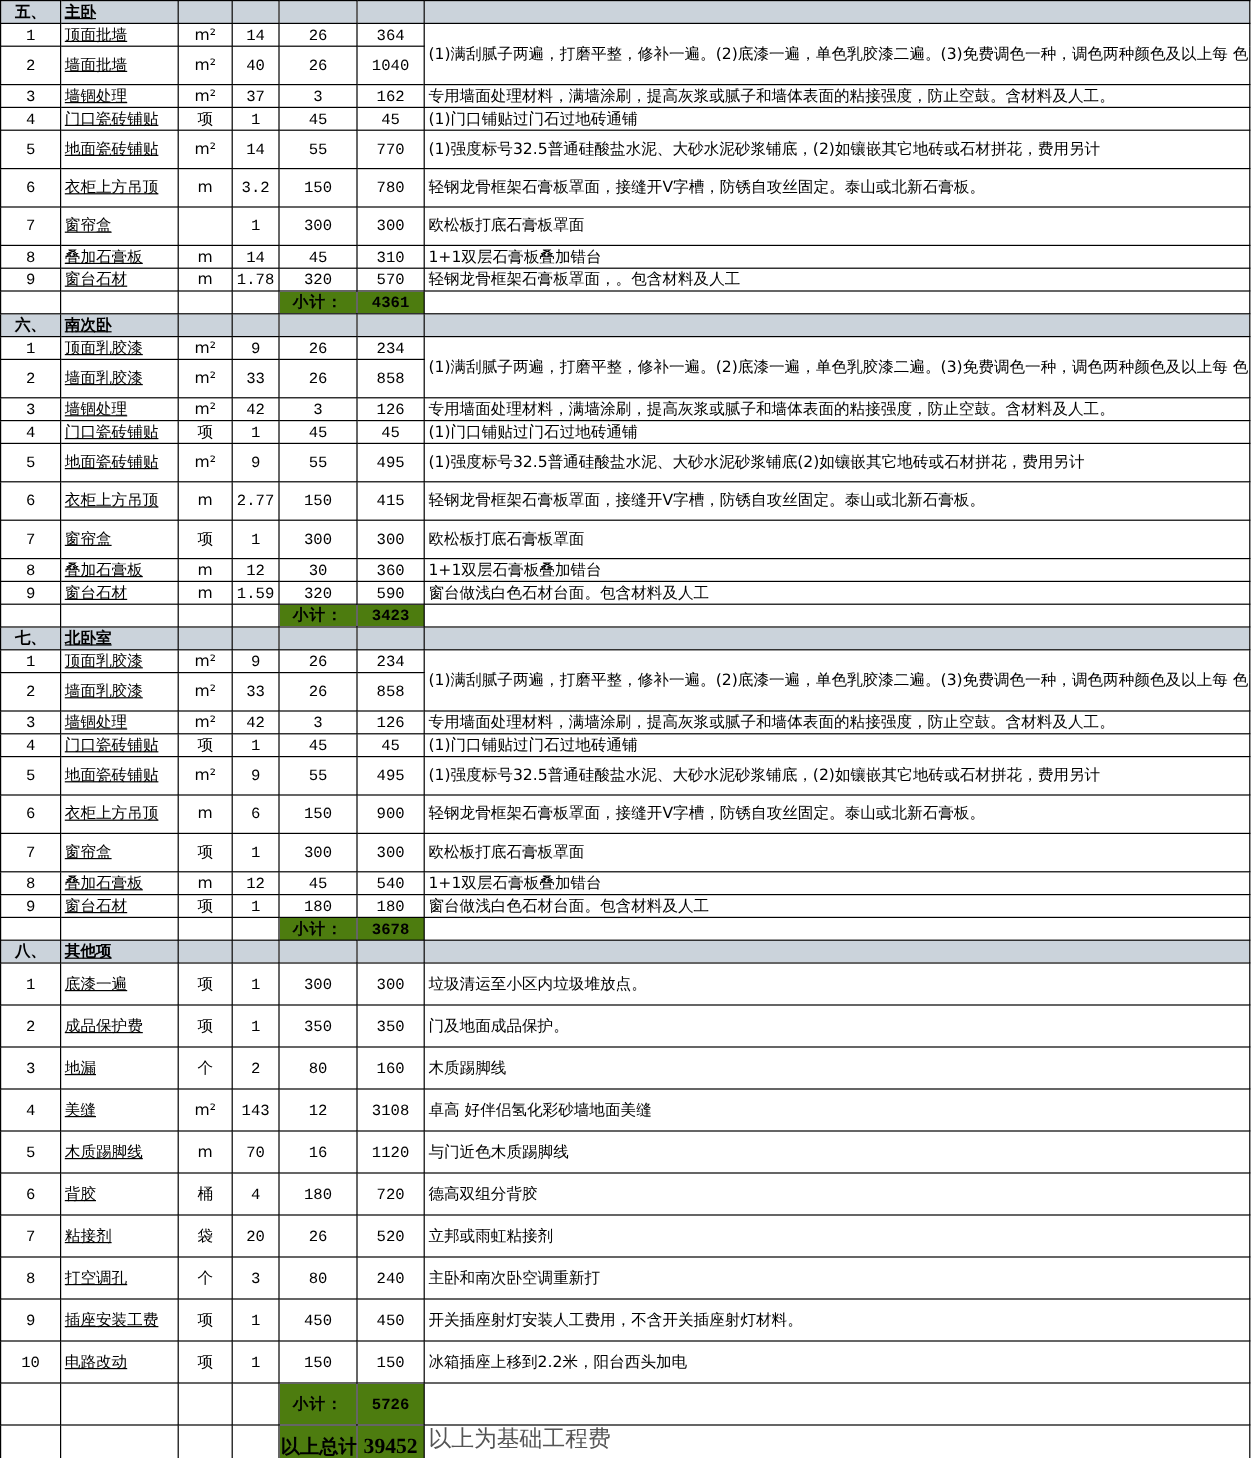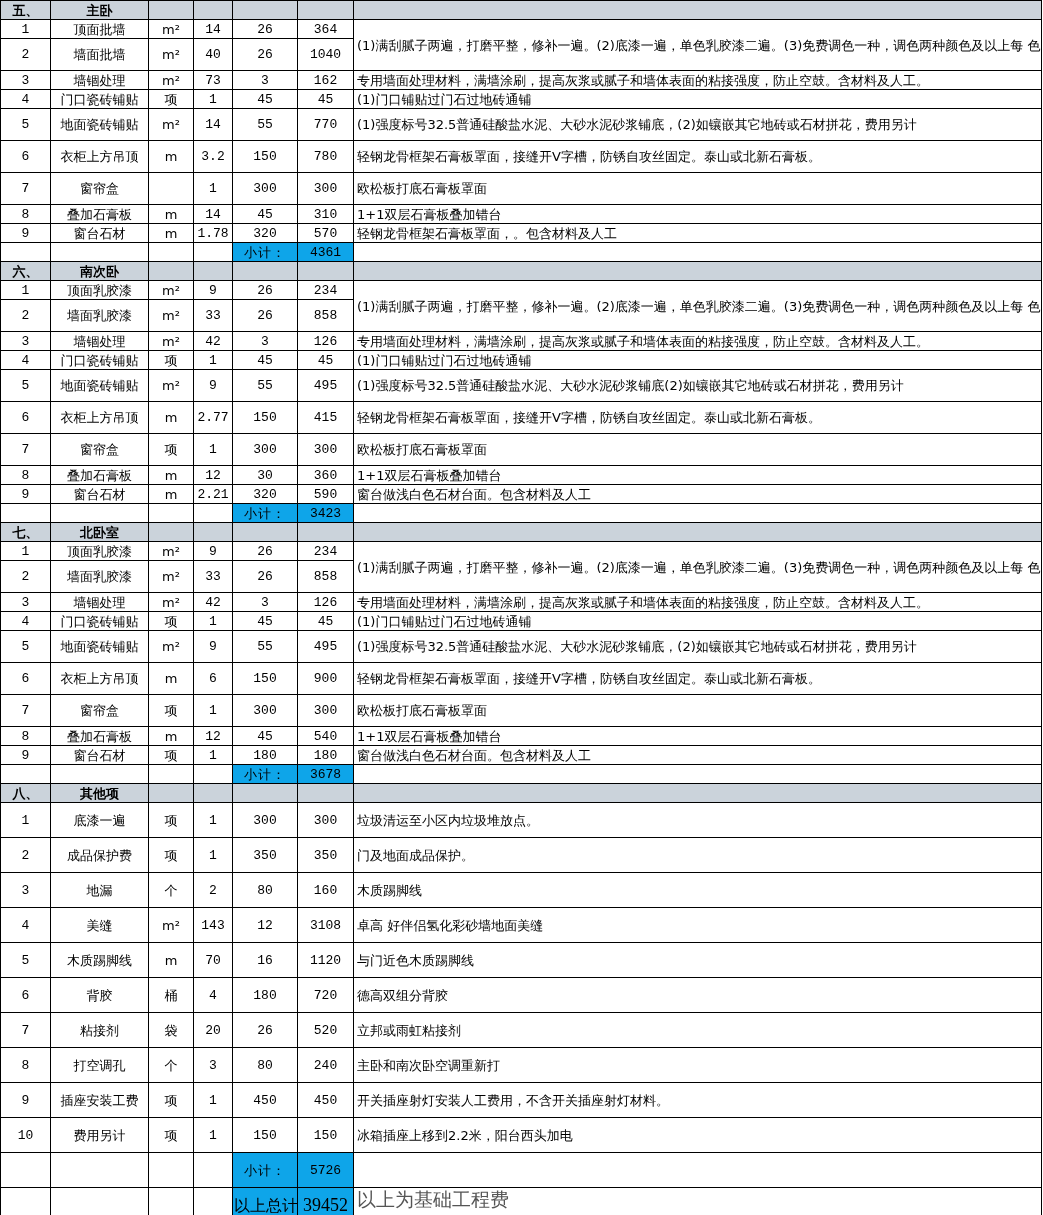--- a/index.html
+++ b/index.html
@@ -10,25 +10,25 @@
   table.sheet {
     border-collapse: collapse; table-layout: fixed; width: 1041px;
     border-left: 1px solid #c9d2dc;
   }
   table.sheet td {
     border: 1px solid #000; padding: 0 3px; font-size: 13px; line-height: 15px;
     white-space: nowrap; overflow: hidden; vertical-align: middle; box-sizing: border-box;
   }
   td.c-no, td.c-unit, td.c-qty, td.c-price, td.c-amt { text-align: center; }
   td.c-no, td.c-qty, td.c-price, td.c-amt { font-family: "Liberation Mono", monospace; font-size: 13px; }
-  td.c-name { text-align: center; }
+  td.c-name { text-align: left; text-decoration: underline; }
   td.c-desc { text-align: left; font-size: 12px; line-height: 16px; white-space: pre-line; padding-left: 2px; }
   tr.sec td { background: #cbd3db; font-weight: bold; }
   tr.sec td.c-no { font-family: "DejaVu Sans", sans-serif; }
-  td.slate { background: #0ea5e9; font-weight: normal; }
+  td.slate { background: #4d7c0f; font-weight: bold; }
   td.slate.c-price { font-family: "DejaVu Sans", sans-serif; letter-spacing: 1px; }
   tr.total td.slate { font-size: 16px; }
   tr.total td.slate.c-price { font-family: "DejaVu Sans", sans-serif; letter-spacing: 0; padding: 0 1px; }
   tr.total td.slate.c-amt { font-family: "Liberation Serif", serif; font-size: 18px; }
   tr.total td.c-desc { font-family: "Liberation Serif", serif; font-size: 19px; color: #555; vertical-align: top; padding-top: 4px; border-bottom: none; }
   tr.total td { border-bottom: none; }
 </style>
 </head>
 <body>
 
@@ -68,21 +68,21 @@
         <td class="c-name">墙面批墙</td>
         <td class="c-unit">m²</td>
         <td class="c-qty">40</td>
         <td class="c-price">26</td>
         <td class="c-amt">1040</td>
       </tr>
       <tr style="height: 19px;">
         <td class="c-no">3</td>
         <td class="c-name">墙锢处理</td>
         <td class="c-unit">m²</td>
-        <td class="c-qty">73</td>
+        <td class="c-qty">37</td>
         <td class="c-price">3</td>
         <td class="c-amt">162</td>
         <td class="c-desc">专用墙面处理材料，满墙涂刷，提高灰浆或腻子和墙体表面的粘接强度，防止空鼓。含材料及人工。</td>
       </tr>
       <tr style="height: 19px;">
         <td class="c-no">4</td>
         <td class="c-name">门口瓷砖铺贴</td>
         <td class="c-unit">项</td>
         <td class="c-qty">1</td>
         <td class="c-price">45</td>
@@ -222,21 +222,21 @@
         <td class="c-unit">m</td>
         <td class="c-qty">12</td>
         <td class="c-price">30</td>
         <td class="c-amt">360</td>
         <td class="c-desc">1+1双层石膏板叠加错台</td>
       </tr>
       <tr style="height: 19px;">
         <td class="c-no">9</td>
         <td class="c-name">窗台石材</td>
         <td class="c-unit">m</td>
-        <td class="c-qty">2.21</td>
+        <td class="c-qty">1.59</td>
         <td class="c-price">320</td>
         <td class="c-amt">590</td>
         <td class="c-desc">  窗台做浅白色石材台面。包含材料及人工</td>
       </tr>
       <tr style="height: 19px;">
         <td class="c-no"></td>
         <td class="c-name"></td>
         <td class="c-unit"></td>
         <td class="c-qty"></td>
         <td class="c-price slate">小计：</td>
@@ -428,21 +428,21 @@
         <td class="c-no">9</td>
         <td class="c-name">插座安装工费</td>
         <td class="c-unit">项</td>
         <td class="c-qty">1</td>
         <td class="c-price">450</td>
         <td class="c-amt">450</td>
         <td class="c-desc">开关插座射灯安装人工费用，不含开关插座射灯材料。</td>
       </tr>
       <tr style="height: 35px;">
         <td class="c-no">10</td>
-        <td class="c-name">费用另计</td>
+        <td class="c-name">电路改动</td>
         <td class="c-unit">项</td>
         <td class="c-qty">1</td>
         <td class="c-price">150</td>
         <td class="c-amt">150</td>
         <td class="c-desc">冰箱插座上移到2.2米，阳台西头加电</td>
       </tr>
       <tr style="height: 35px;">
         <td class="c-no"></td>
         <td class="c-name"></td>
         <td class="c-unit"></td>

